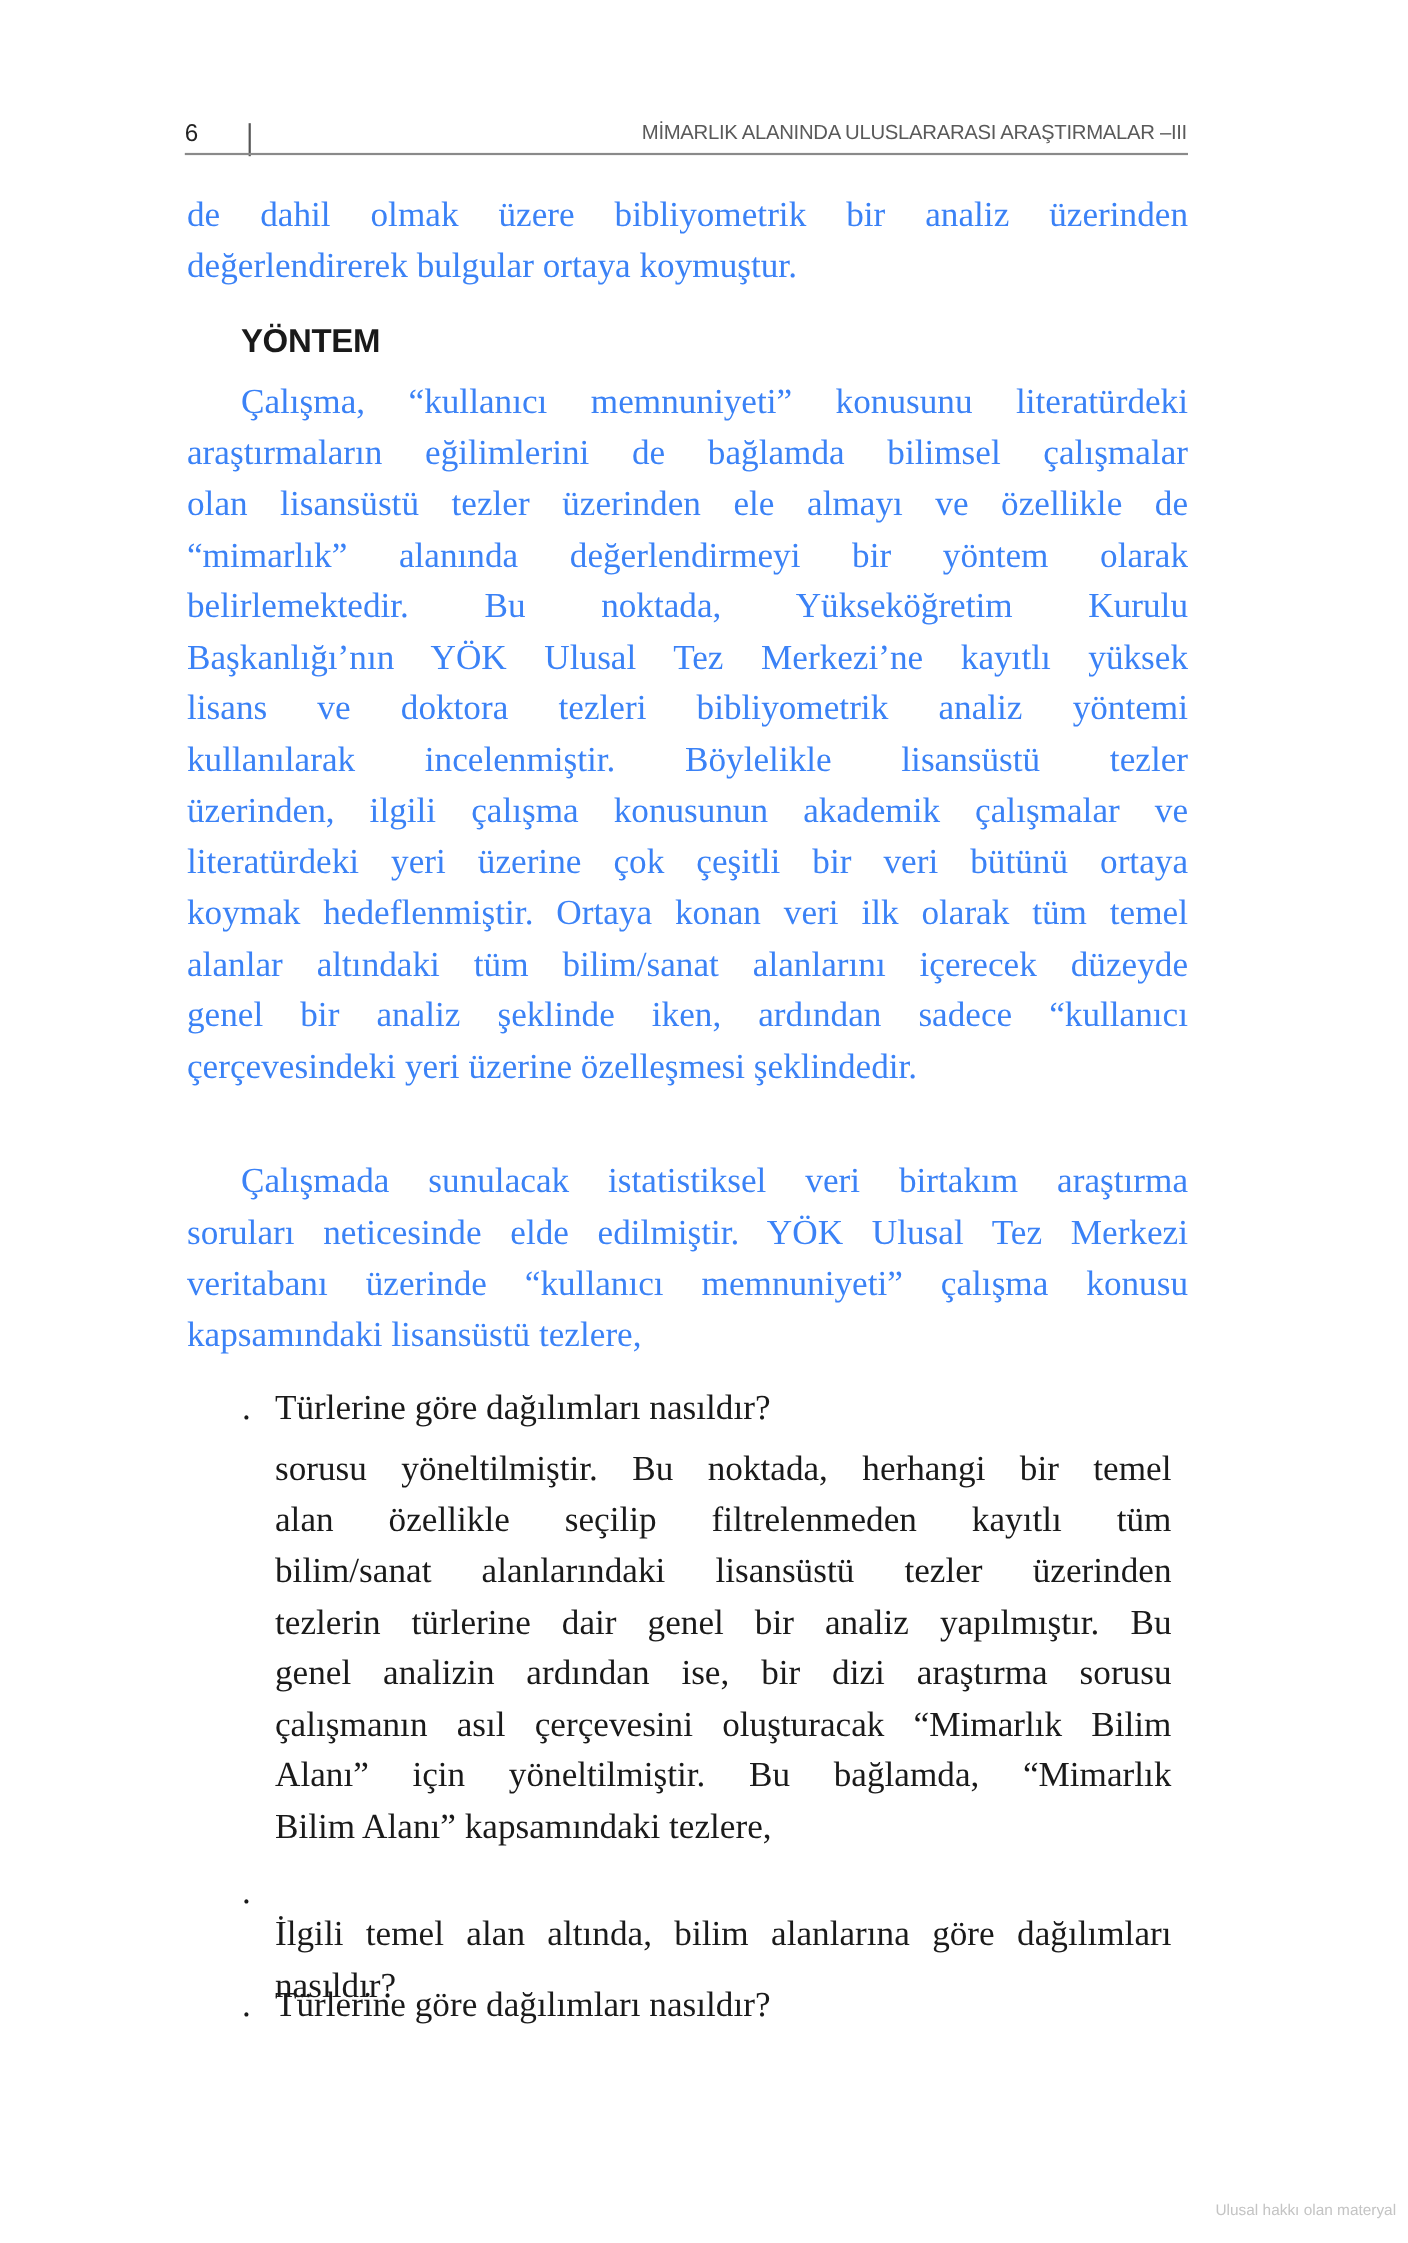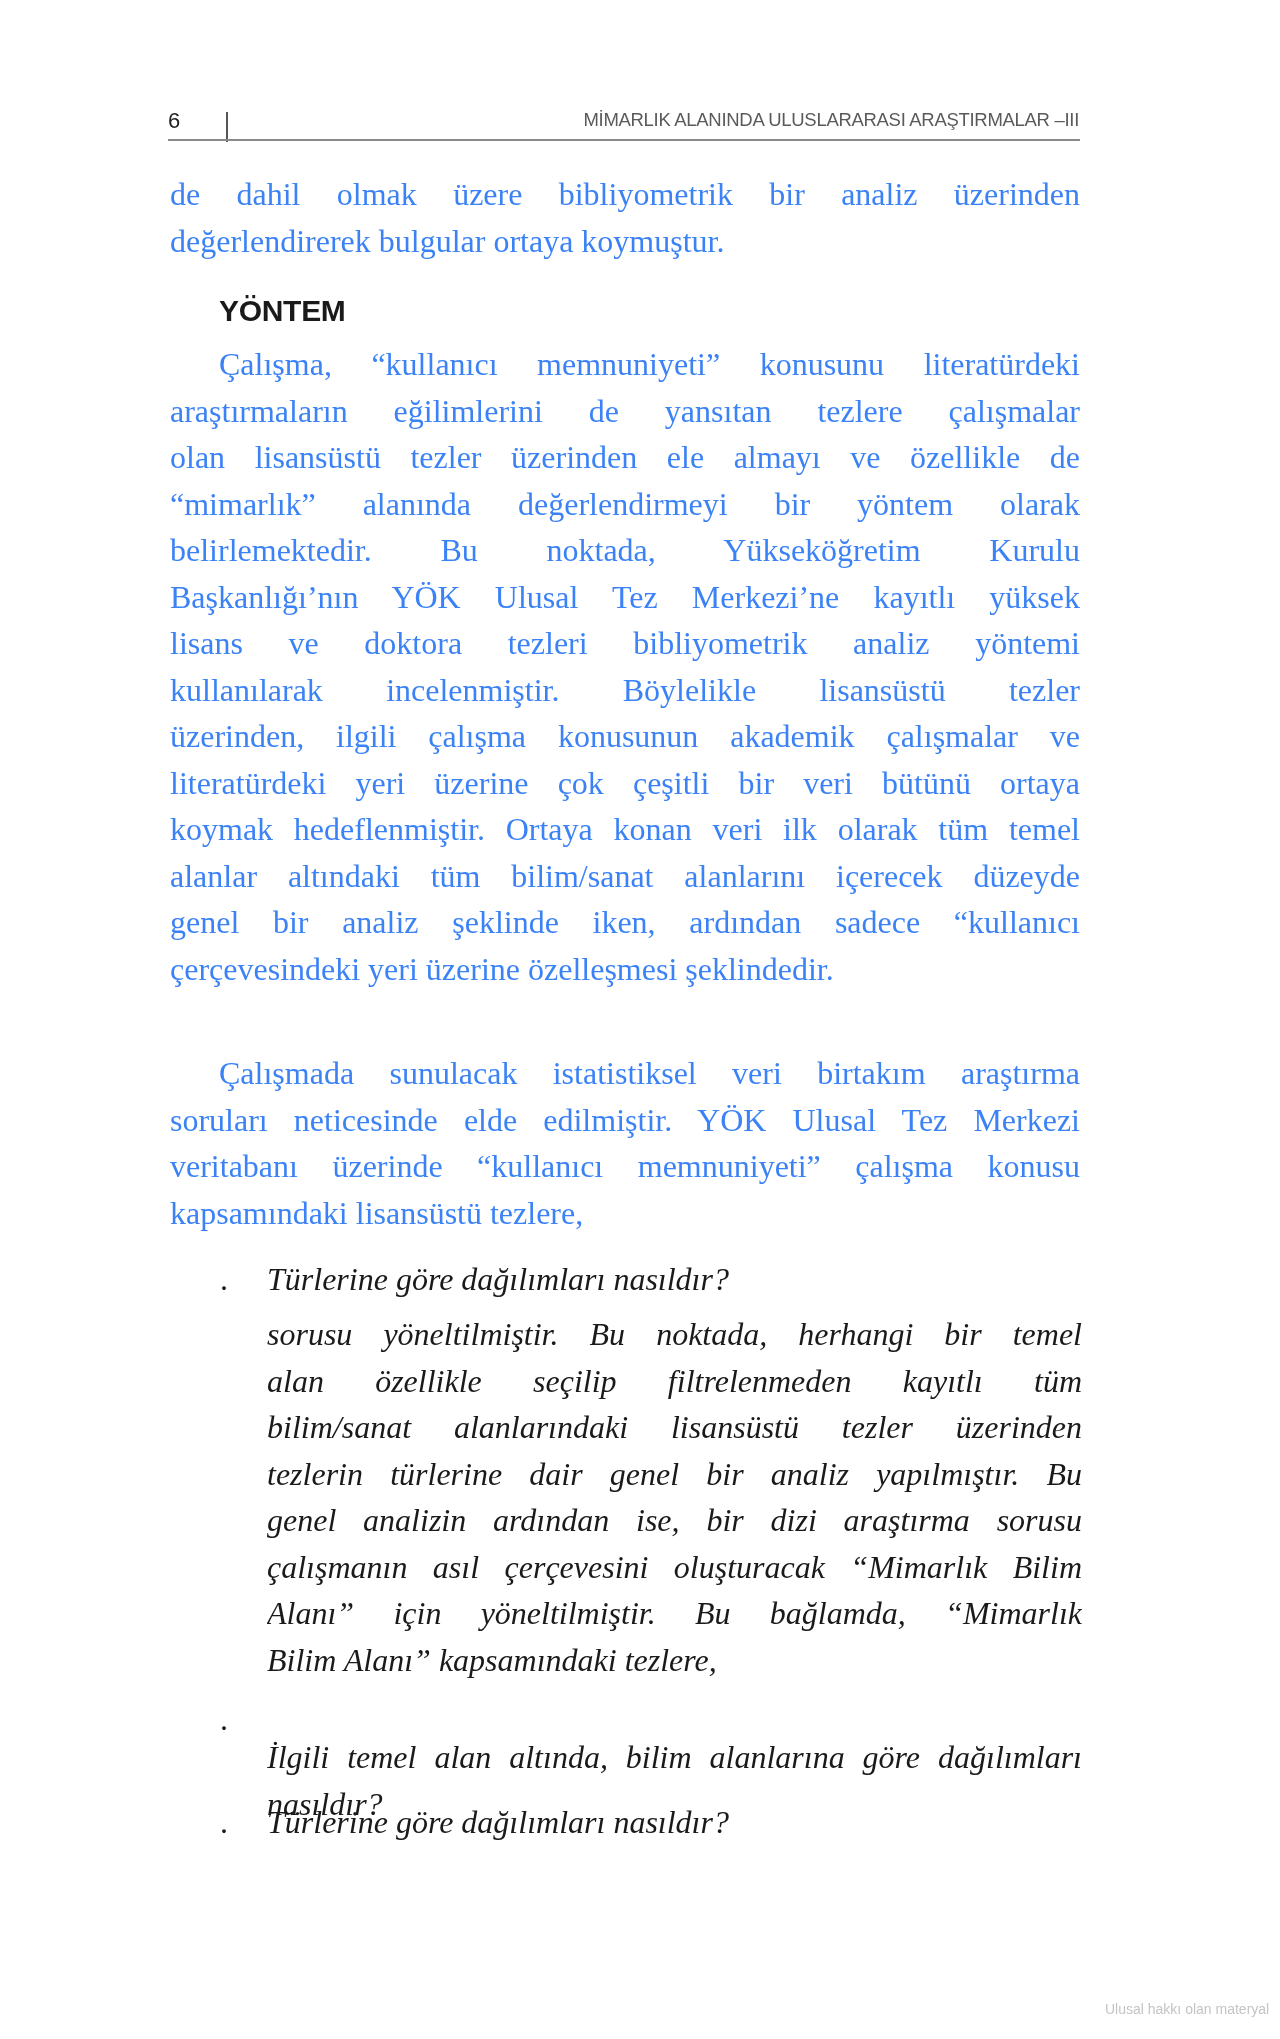--- a/index.html
+++ b/index.html
@@ -27,21 +27,21 @@
   .line { display: block; text-align: justify; text-align-last: justify; white-space: nowrap; height: 46.5px; }
   .line.last { text-align-last: left; }
   .section-heading {
     position: absolute; left: 219px; top: 294px; margin: 0;
     font-family: "Liberation Sans", sans-serif; font-weight: bold; font-size: 30px;
     color: #1a1a1a; letter-spacing: -0.3px;
   }
   .list-item { position: absolute; left: 170px; width: 910px;
     font-family: "Liberation Serif", serif; font-size: 32px; line-height: 46.5px; color: #1a1a1a; }
   .bullet { position: absolute; left: 50px; top: 0; }
-  .list-text { position: absolute; left: 97px; width: 815px; font-style: italic; }
+  .list-text { position: absolute; left: 80px; width: 815px; }
   .watermark {
     position: absolute; left: 1105px; top: 2001px;
     font-family: "Liberation Sans", sans-serif; font-size: 14px; color: #c4c4c4; white-space: nowrap;
   }
 </style>
 </head>
 <body>
 
 <div>
   <span class="page-number">6</span>
@@ -52,21 +52,21 @@
 
 <p class="body-text" style="top:171px">
   <span class="line" style="white-space: normal; overflow: hidden;">de dahil olmak üzere bibliyometrik bir analiz üzerinden</span>
   <span class="line last">değerlendirerek bulgular ortaya koymuştur.</span>
 </p>
 
 <h2 class="section-heading">YÖNTEM</h2>
 
 <p class="body-text" style="top:341px; text-indent:0">
   <span class="line" style="padding-left: 49px; width: 861px; white-space: normal; overflow: hidden;">Çalışma, “kullanıcı memnuniyeti” konusunu literatürdeki</span>
-  <span class="line" style="white-space: normal; overflow: hidden;">araştırmaların eğilimlerini de yansıtan tezlere çalışmalar</span>
+  <span class="line" style="white-space: normal; overflow: hidden;">araştırmaların eğilimlerini de bağlamda bilimsel çalışmalar</span>
   <span class="line" style="white-space: normal; overflow: hidden;">olan lisansüstü tezler üzerinden ele almayı ve özellikle de</span>
   <span class="line" style="white-space: normal; overflow: hidden;">“mimarlık” alanında değerlendirmeyi bir yöntem olarak</span>
   <span class="line" style="white-space: normal; overflow: hidden;">belirlemektedir. Bu noktada, Yükseköğretim Kurulu</span>
   <span class="line" style="white-space: normal; overflow: hidden;">Başkanlığı’nın YÖK Ulusal Tez Merkezi’ne kayıtlı yüksek</span>
   <span class="line" style="white-space: normal; overflow: hidden;">lisans ve doktora tezleri bibliyometrik analiz yöntemi</span>
   <span class="line" style="white-space: normal; overflow: hidden;">kullanılarak incelenmiştir. Böylelikle lisansüstü tezler</span>
   <span class="line" style="white-space: normal; overflow: hidden;">üzerinden, ilgili çalışma konusunun akademik çalışmalar ve</span>
   <span class="line" style="white-space: normal; overflow: hidden;">literatürdeki yeri üzerine çok çeşitli bir veri bütünü ortaya</span>
   <span class="line" style="white-space: normal; overflow: hidden;">koymak hedeflenmiştir. Ortaya konan veri ilk olarak tüm temel</span>
   <span class="line" style="white-space: normal; overflow: hidden;">alanlar altındaki tüm bilim/sanat alanlarını içerecek düzeyde</span>

